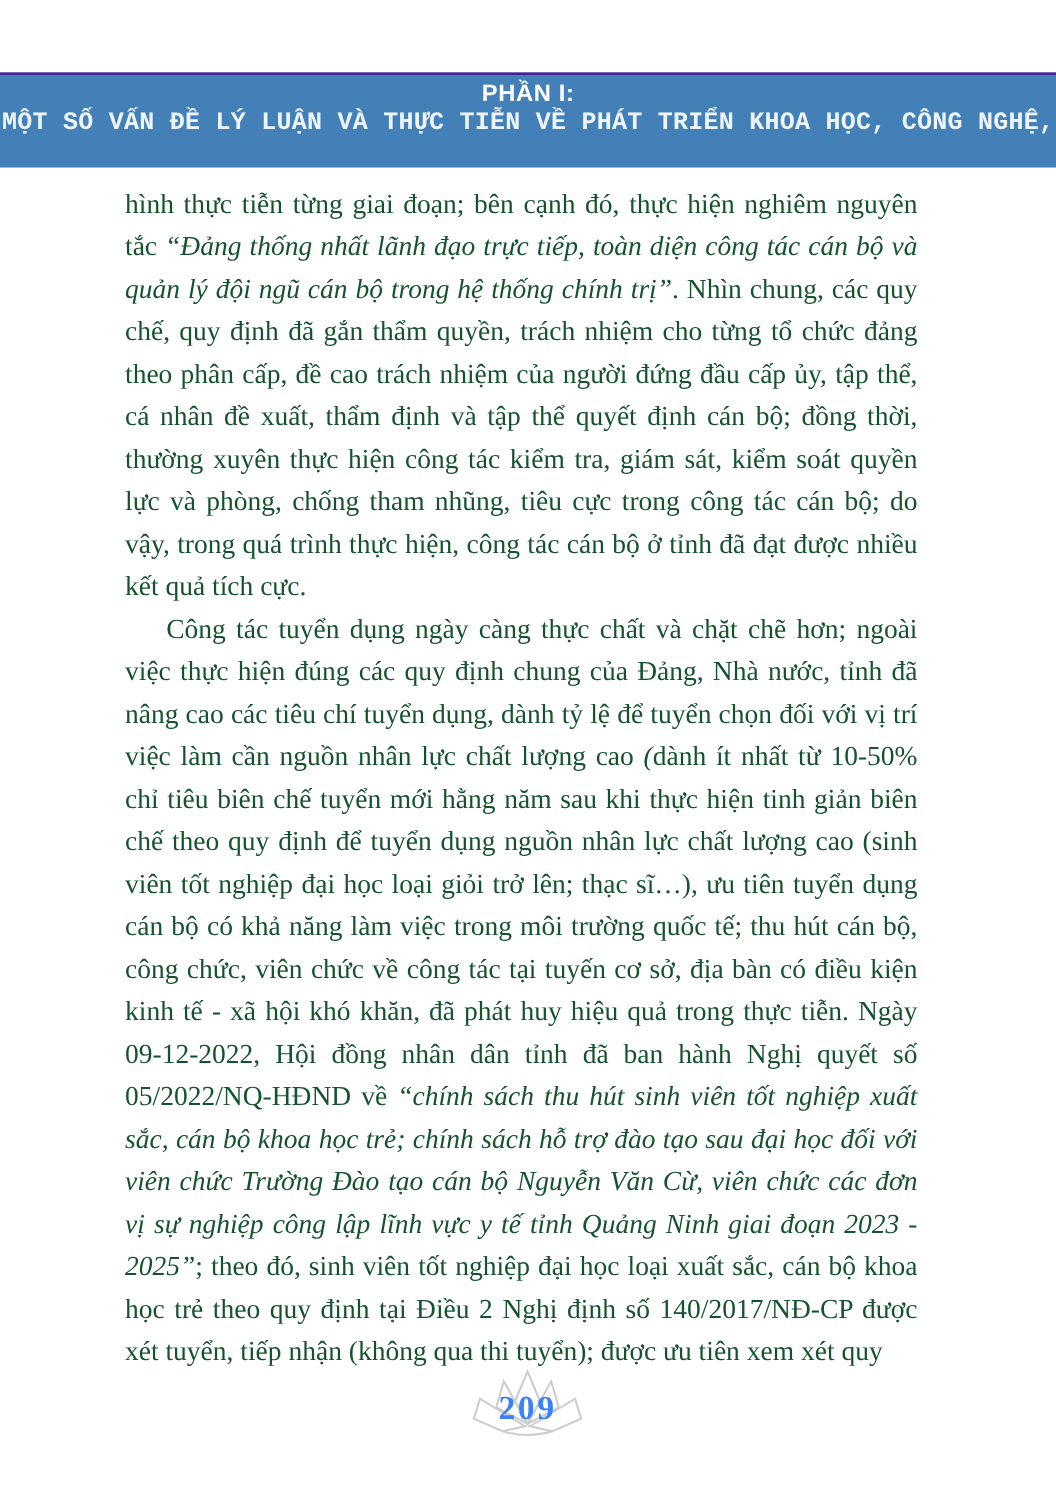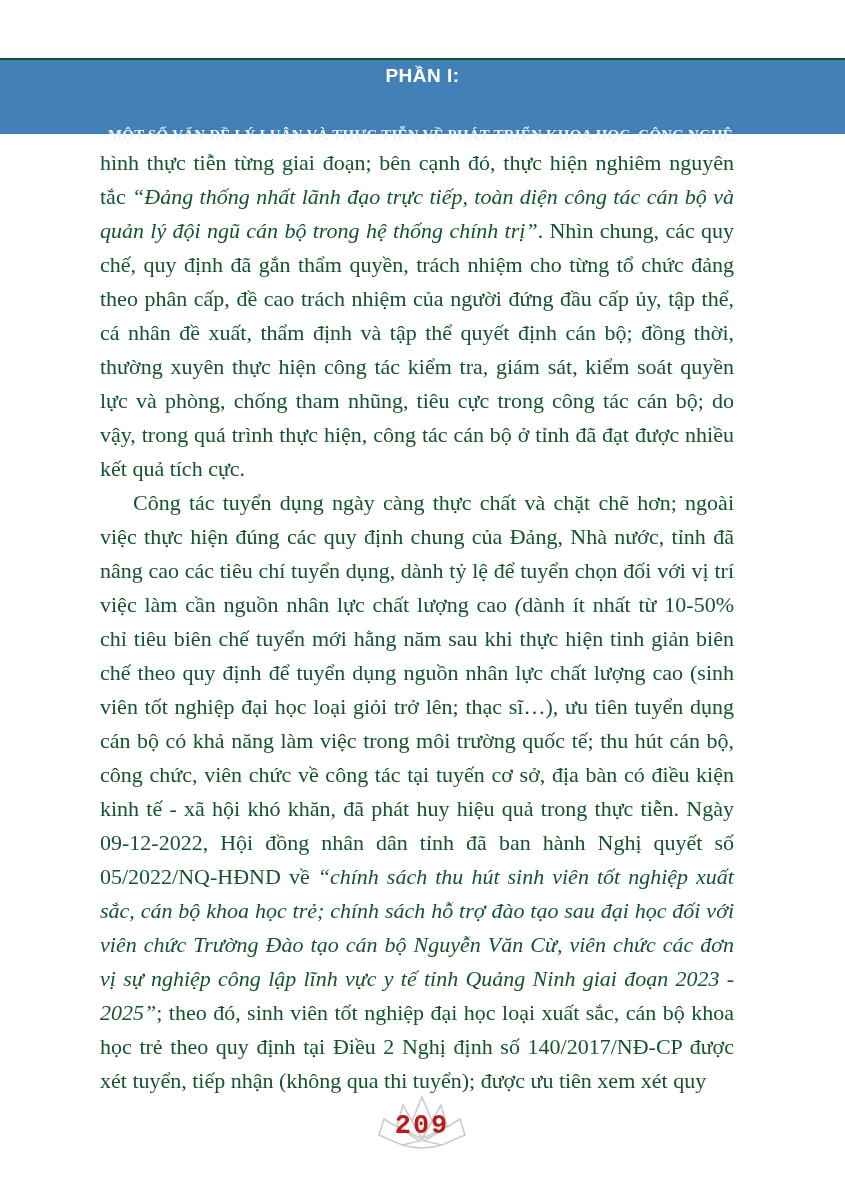--- a/index.html
+++ b/index.html
@@ -14,41 +14,40 @@
     background: #ffffff;
     overflow: hidden;
   }
 
   
   .banner {
     position: absolute;
     top: 58px; left: 0;
     width: 845px; height: 76px;
     background: #4480b8;
-    border-top: 2px solid #14532d;
+    border-top: 2px solid #4c1d95;
     box-sizing: border-box;
     text-align: center;
     padding-top: 4px;
   }
   .banner .part {
     font-family: "Liberation Sans", "DejaVu Sans", sans-serif;
     font-weight: bold;
     font-size: 19px;
     line-height: 23px;
     letter-spacing: 0.5px;
     color: #ffffff;
   }
   .banner .sub {
-    font-family: Liberation Serif, serif;
+    font-family: Liberation Mono, monospace;
     font-weight: bold;
-    font-size: 15px;
+    font-size: 20px;
     line-height: 24.5px;
     letter-spacing: 0.2px;
     color: #eef5fa;
-    margin-top: 36px;
   }
 
   
   .body-text {
     position: absolute;
     top: 146px; left: 100px;
     width: 634px;
     color: #14532d;
     font-size: 22px;
     line-height: 34px;
@@ -68,25 +67,25 @@
     position: absolute;
     left: 372px; top: 0;
     width: 100px; height: 60px;
   }
   .lotus-wrap svg { display: block; }
   .pagenum {
     position: absolute;
     left: 0; top: 17px;
     width: 100px;
     text-align: center;
-    font-family: Liberation Mono, monospace;
+    font-family: Liberation Serif, serif;
     font-weight: bold;
     font-size: 27px;
     letter-spacing: 2px;
-    color: #b91c1c;
+    color: #3b82f6;
   }
 </style>
 </head>
 <body>
 
 <div class="page">
 
   <div class="banner">
     <div class="part">PHẦN I:</div>
     <div class="sub">MỘT SỐ VẤN ĐỀ LÝ LUẬN VÀ THỰC TIỄN VỀ PHÁT TRIỂN KHOA HỌC, CÔNG NGHỆ,</div>

